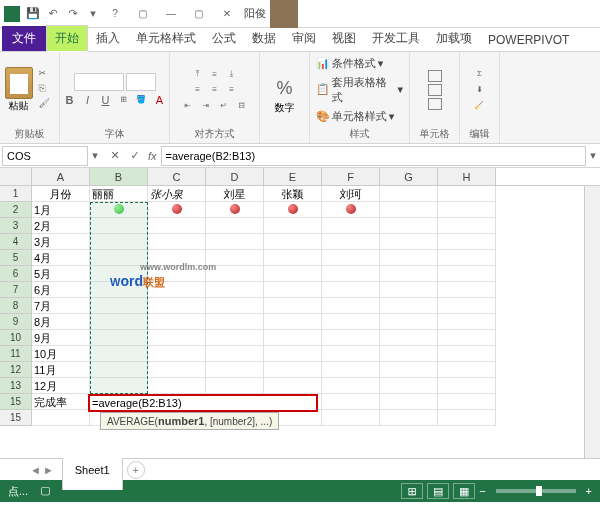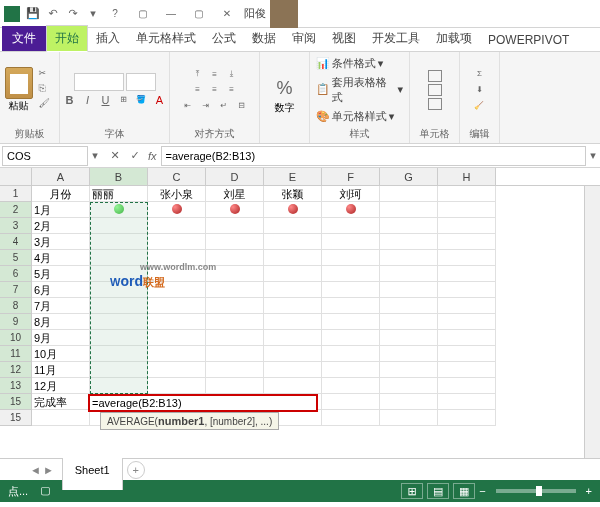--- a/index.html
+++ b/index.html
@@ -235,21 +235,21 @@
     <div class="ch">E</div>
     <div class="ch">F</div>
     <div class="ch">G</div>
     <div class="ch">H</div>
   </div>
   <div id="rows-container">
       <div class="row">
         <div class="rh">1</div>
         <div class="cell" style="text-align: center;">月份</div>
         <div class="cell" style="text-align: left;">丽丽</div>
-        <div class="cell" style="text-align: center;">张小泉</div>
+        <div class="cell" style="text-align: left; font-style: italic;">张小泉</div>
         <div class="cell" style="text-align: center;">刘星</div>
         <div class="cell" style="text-align: center;">张颖</div>
         <div class="cell" style="text-align: center;">刘珂</div>
         <div class="cell"></div>
         <div class="cell"></div>
       </div>
       <div class="row">
         <div class="rh sel">2</div>
         <div class="cell">1月</div>
         <div class="cell" style="text-align: center;"><span class="dot g"></span></div>

